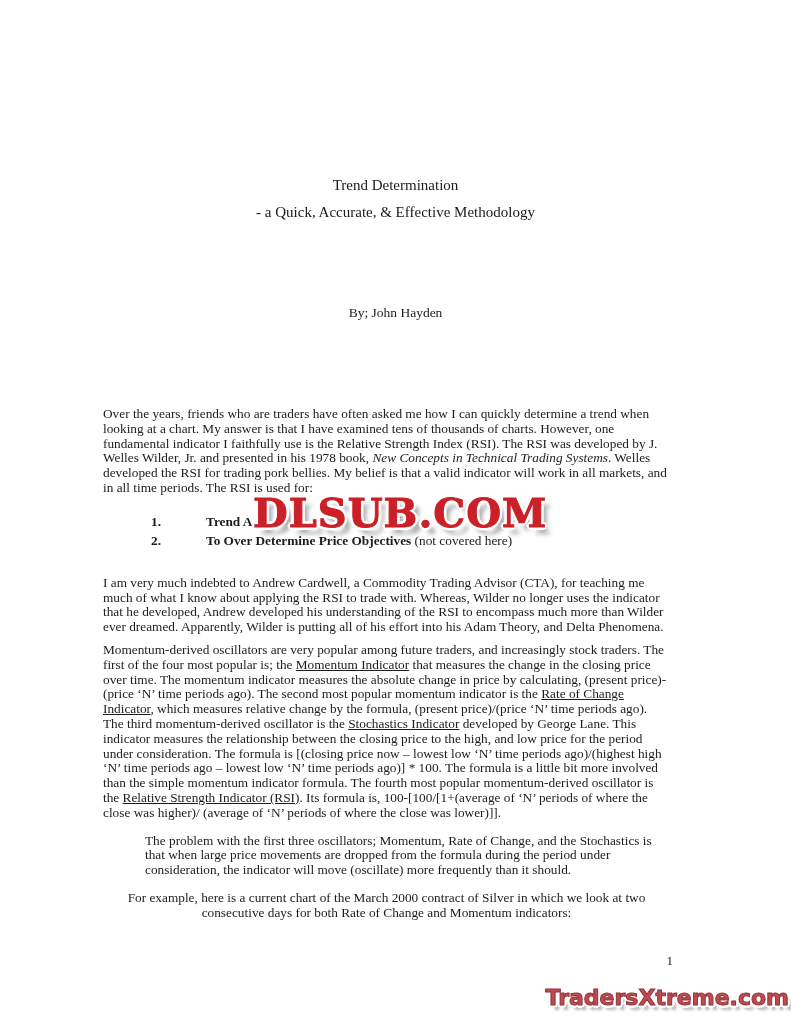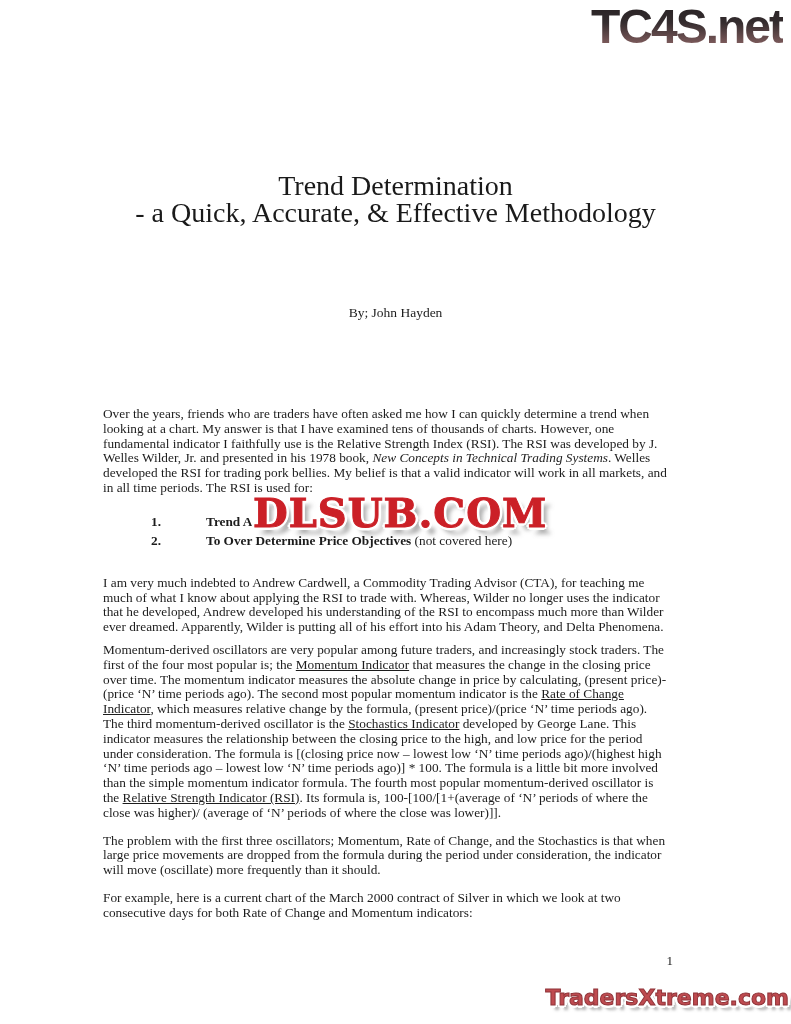--- a/index.html
+++ b/index.html
@@ -28,38 +28,38 @@
       background-clip:text;
       color:transparent;
       text-shadow:none;
     }
   }
 
   
   .title{
     position:absolute;top:172px;left:0;width:100%;
     margin:0;text-align:center;
-    font-weight:normal;font-size:28px;line-height:27px;
+    font-weight:normal;font-size:15px;line-height:27px;
     color:#1a1a1a;
   }
   .byline{
     position:absolute;top:305px;left:0;width:100%;
     text-align:center;font-size:13.5px;
   }
 
   
   .content{
     position:absolute;left:103px;top:407px;width:567px;
     font-size:13.3px;line-height:14.8px;
   }
   .content p{margin:0;}
   .content .p2{margin-top:26px;}
   .content .p3{margin-top:8px;}
-  .content .p4{margin-top:13px;}
-  .content .p5{margin-top:13px;}
+  .content .p4{margin-top:13px;margin-left:42px;}
+  .content .p5{margin-top:13px;text-align:center;}
   .u{text-decoration:underline;}
   .i{font-style:italic;}
   .b{font-weight:bold;}
 
   .uses-list{margin-top:16px;}
   .li-row{display:flex;line-height:19px;}
   .li-row .num{width:55px;margin-left:48px;font-weight:bold;}
   .li-row .li-text{font-weight:normal;text-align:center;}
 
   
@@ -93,21 +93,20 @@
       -3px 0 0 #fff, 3px 0 0 #fff, 0 -3px 0 #fff, 0 3px 0 #fff,
       4px 5px 3px rgba(140,140,140,0.7);
     z-index:5;
   }
 </style>
 </head>
 <body>
 
 <div class="page">
 
-  <div class="logo-top">TC4S.net</div>
 
   <h1 class="title">
     <span>Trend Determination</span><br>
     <span>- a Quick, Accurate, &amp; Effective Methodology</span>
   </h1>
 
   <div class="byline">By; John Hayden</div>
 
   <div class="content">
 

